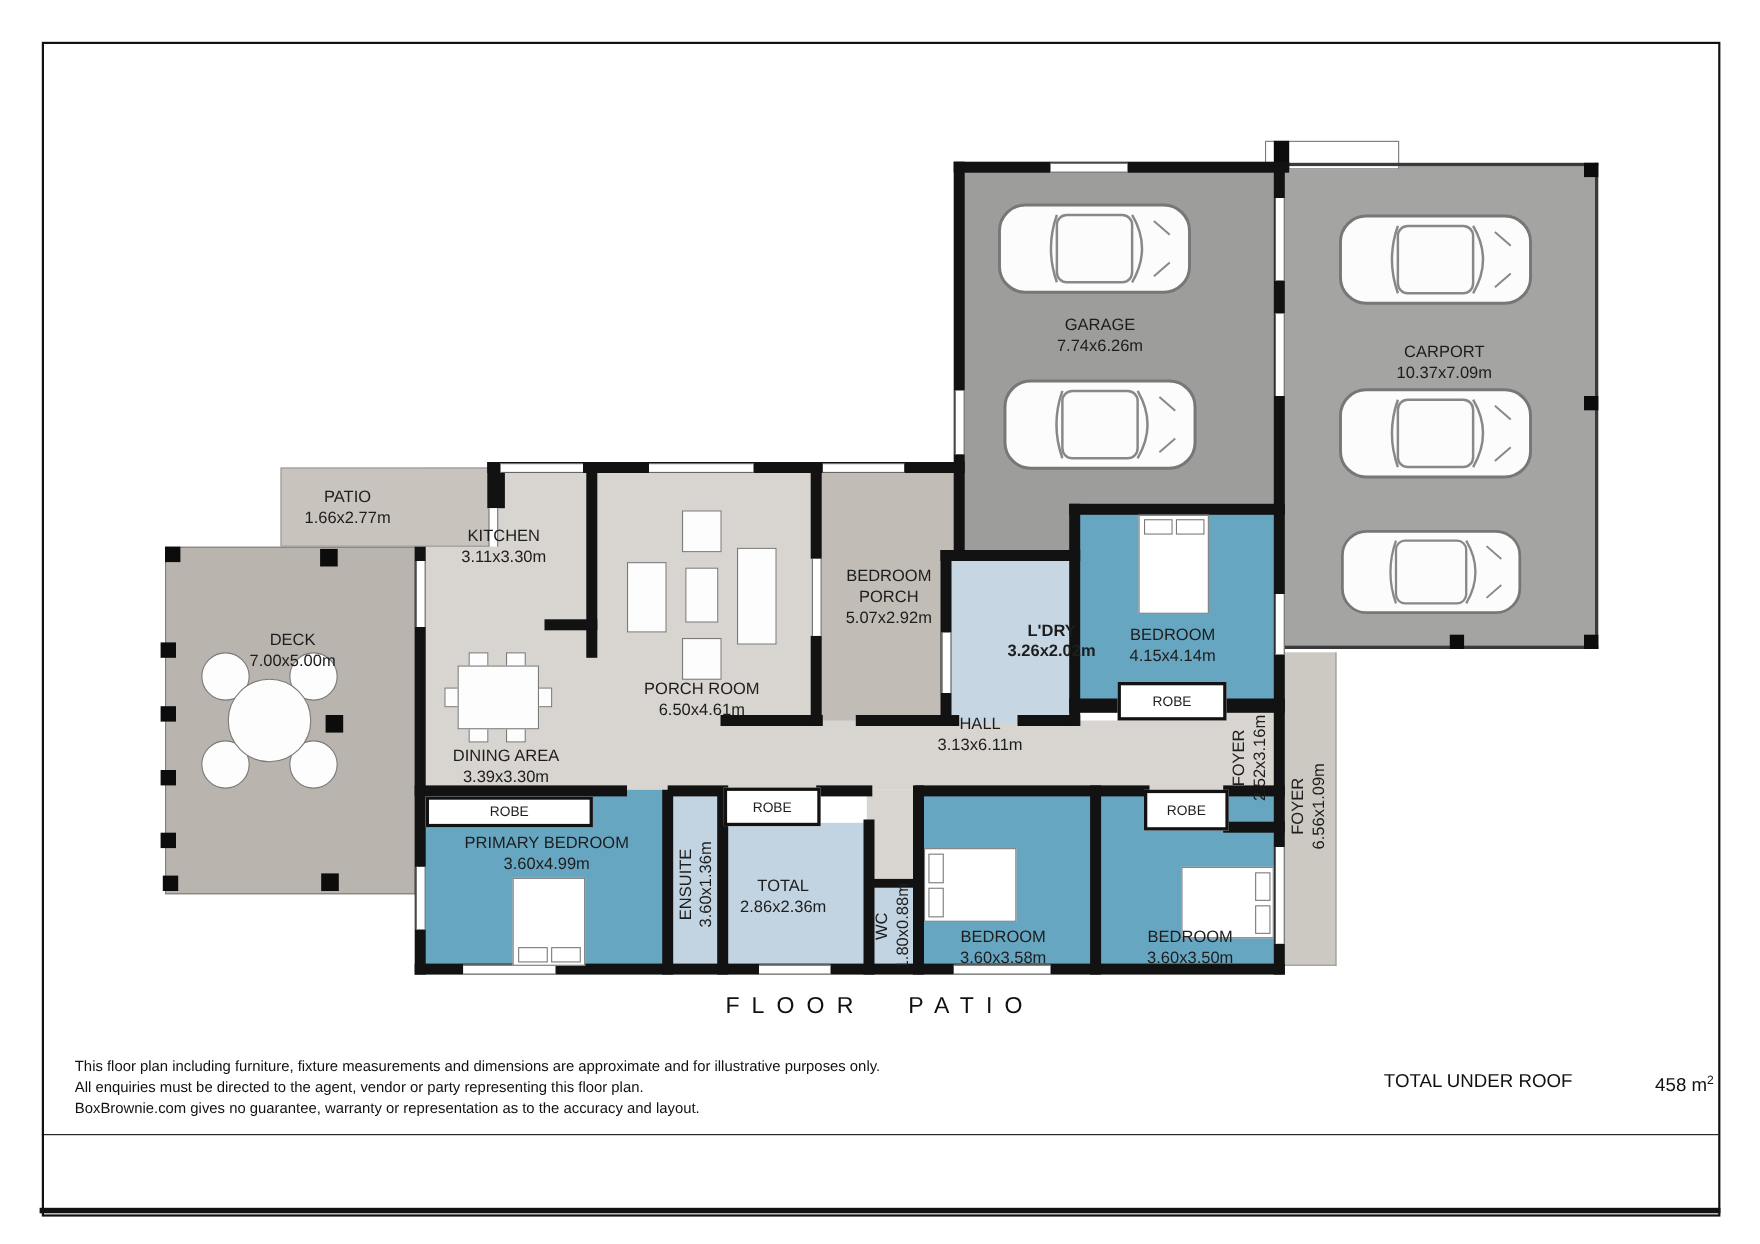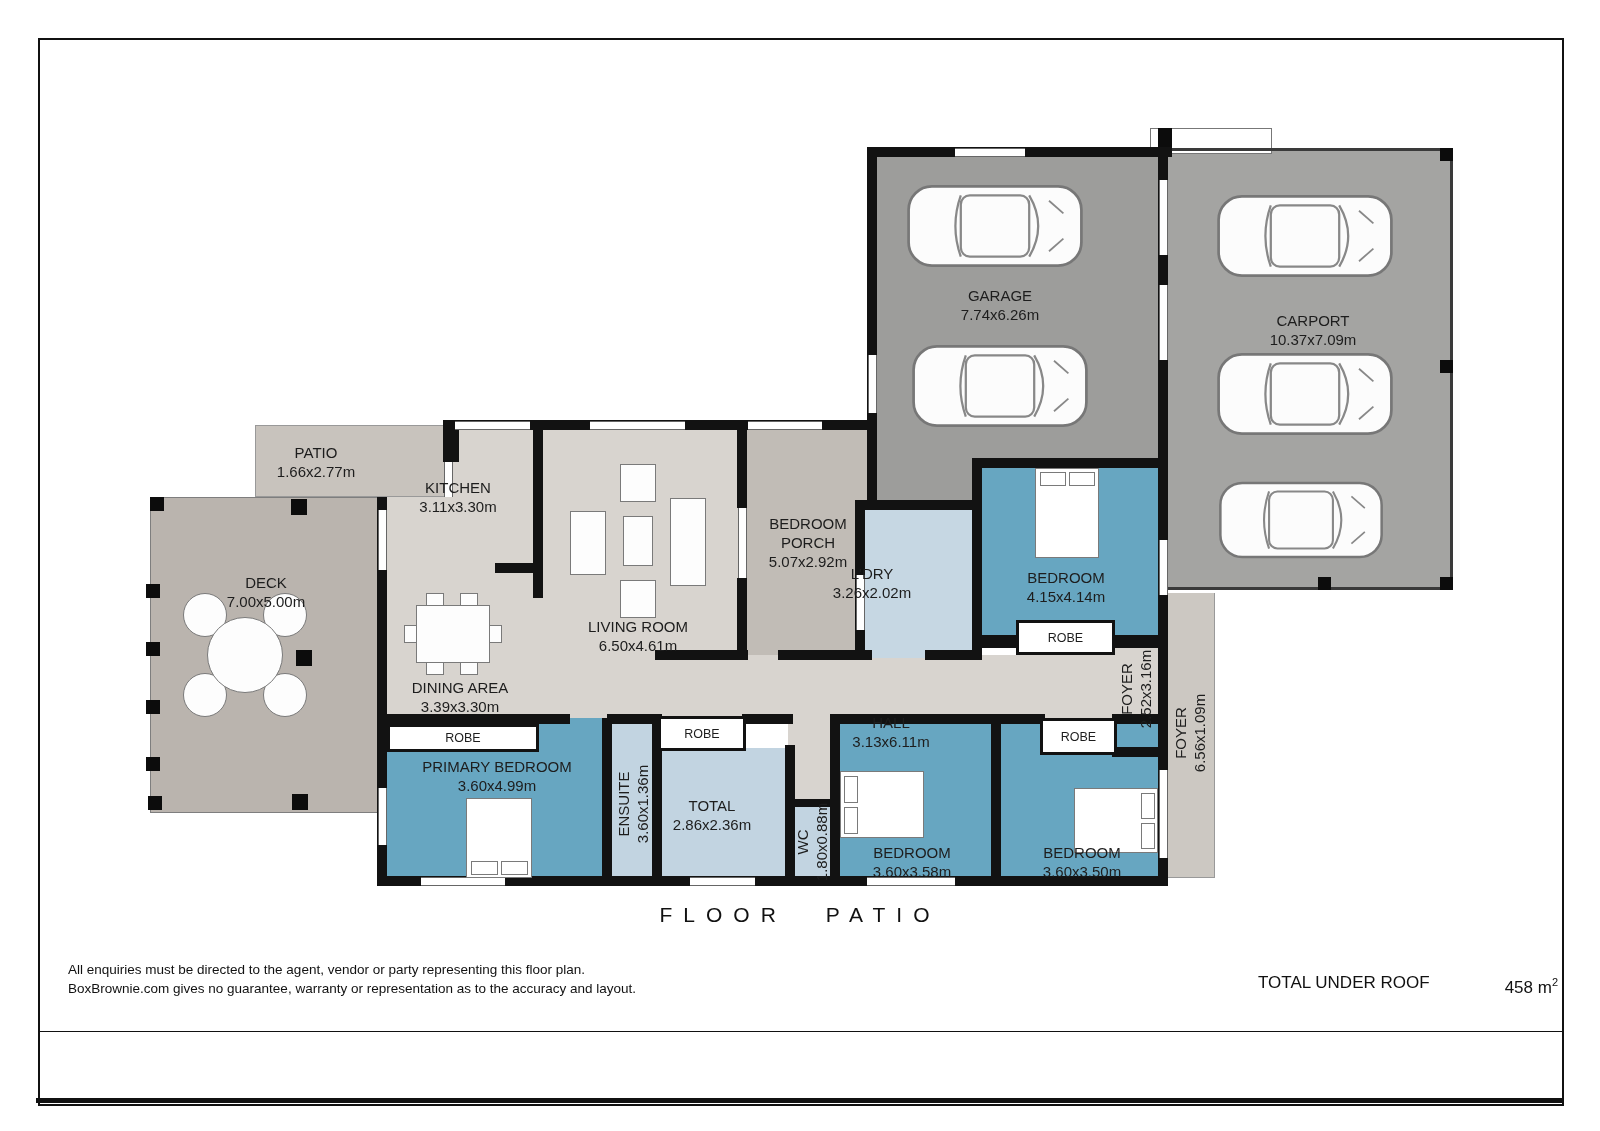--- a/index.html
+++ b/index.html
@@ -246,40 +246,40 @@
     </div>
   <div class="rlabel" style="left:266px;top:592px;">
     <span class="rname">DECK</span>
     <span class="rdims">7.00x5.00m</span>
     </div>
   <div class="rlabel" style="left:458px;top:497px;">
     <span class="rname">KITCHEN</span>
     <span class="rdims">3.11x3.30m</span>
     </div>
   <div class="rlabel" style="left:638px;top:636px;">
-    <span class="rname">LIVING ROOM</span>
+    <span class="rname">PORCH ROOM</span>
     <span class="rdims">6.50x4.61m</span>
     </div>
   <div class="rlabel" style="left:460px;top:697px;">
     <span class="rname">DINING AREA</span>
     <span class="rdims">3.39x3.30m</span>
     </div>
   <div class="rlabel wrap" style="left:808px;top:543px;">
     <span class="rname">BEDROOM PORCH</span>
     <span class="rdims">5.07x2.92m</span>
     </div>
-  <div class="rlabel" style="left:872px;top:583px;">
+  <div class="rlabel" style="left:956px;top:583px;font-weight:bold;">
     <span class="rname">L'DRY</span>
     <span class="rdims">3.26x2.02m</span>
     </div>
   <div class="rlabel" style="left:1066px;top:587px;">
     <span class="rname">BEDROOM</span>
     <span class="rdims">4.15x4.14m</span>
     </div>
-  <div class="rlabel" style="left:891px;top:732px;">
+  <div class="rlabel" style="left:891px;top:668px;">
     <span class="rname">HALL</span>
     <span class="rdims">3.13x6.11m</span>
     </div>
   <div class="rlabel vert" style="left:1136px;top:689px;">
     <span class="rname">FOYER</span>
     <span class="rdims">2.52x3.16m</span>
     </div>
   <div class="rlabel vert" style="left:1190px;top:733px;">
     <span class="rname">FOYER</span>
     <span class="rdims">6.56x1.09m</span>
@@ -305,20 +305,21 @@
     <span class="rdims">3.60x3.58m</span>
     </div>
   <div class="rlabel" style="left:1082px;top:862px;">
     <span class="rname">BEDROOM</span>
     <span class="rdims">3.60x3.50m</span>
     </div>
 
   <div id="floorplan-heading">FLOOR PATIO</div>
 
   <div id="disclaimer">
+    <div>This floor plan including furniture, fixture measurements and dimensions are approximate and for illustrative purposes only.</div>
     <div>All enquiries must be directed to the agent, vendor or party representing this floor plan.</div>
     <div>BoxBrownie.com gives no guarantee, warranty or representation as to the accuracy and layout.</div>
   </div>
 
   <div id="totals">
     <div class="trow">
       <span>TOTAL UNDER ROOF</span>
       <span><span>458 m</span><sup>2</sup></span>
     </div>
   </div>

